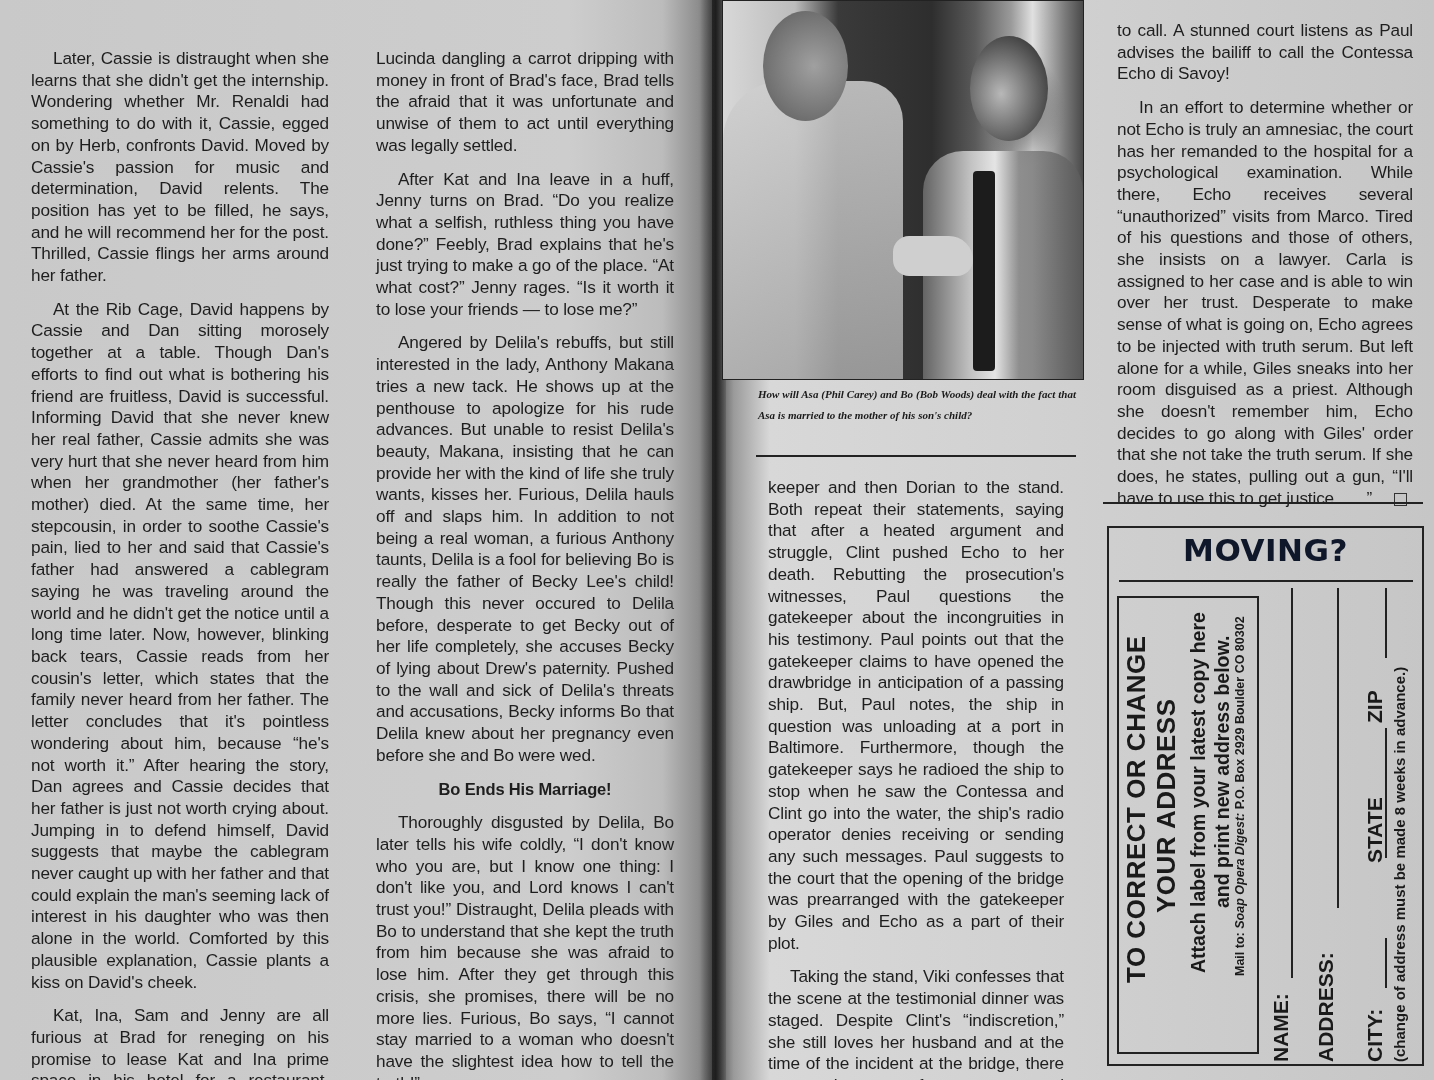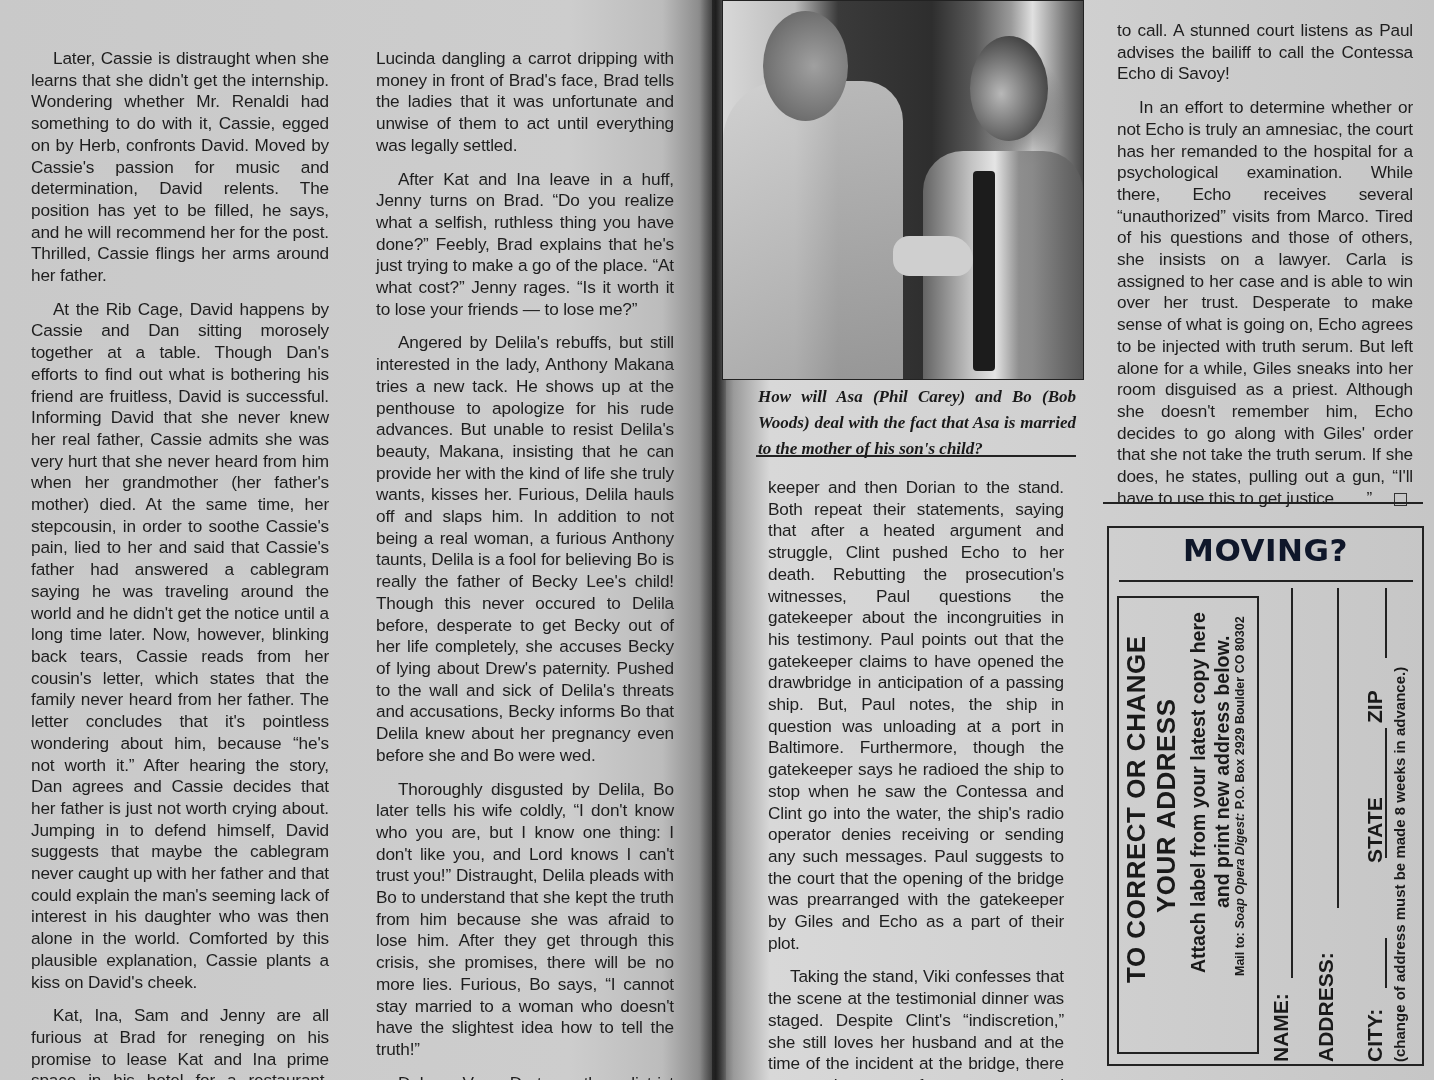--- a/index.html
+++ b/index.html
@@ -64,21 +64,21 @@
     background:radial-gradient(ellipse at 40% 55%,#b8b8b8,#3a3a3a 80%);
     border-radius:50%;
   }
   .photo .hand {
     position:absolute; left:170px; top:235px; width:80px; height:40px;
     background:#cfcfcf; border-radius:20px 30px 20px 20px;
   }
   .caption {
     position:absolute; left:758px; top:384px; width:318px;
     font-family:"Liberation Serif", serif; font-style:italic; font-weight:bold;
-    font-size:17px; line-height:26px; text-align:justify; color:#1a1a1a;
+    font-size:11px; line-height:21px; text-align:justify; color:#1a1a1a;
   }
   .caption-rule {
     position:absolute; left:756px; top:455px; width:320px; height:2px; background:#222;
   }
   .end-mark {
     display:inline-block; width:11px; height:11px; border:1px solid #333;
     float:right; margin-top:5px; margin-right:6px;
   }
   .section-rule {
     position:absolute; left:1103px; top:502px; width:320px; height:2px; background:#222;
@@ -134,23 +134,24 @@
 <div class="page-left"></div>
 <div class="page-right"></div>
 
 <div class="col col1">
   <p>Later, Cassie is distraught when she learns that she didn't get the internship. Wondering whether Mr. Renaldi had something to do with it, Cassie, egged on by Herb, confronts David. Moved by Cassie's passion for music and determination, David relents. The position has yet to be filled, he says, and he will recommend her for the post. Thrilled, Cassie flings her arms around her father.</p>
   <p>At the Rib Cage, David happens by Cassie and Dan sitting morosely together at a table. Though Dan's efforts to find out what is bothering his friend are fruitless, David is successful. Informing David that she never knew her real father, Cassie admits she was very hurt that she never heard from him when her grandmother (her father's mother) died. At the same time, her stepcousin, in order to soothe Cassie's pain, lied to her and said that Cassie's father had answered a cablegram saying he was traveling around the world and he didn't get the notice until a long time later. Now, however, blinking back tears, Cassie reads from her cousin's letter, which states that the family never heard from her father. The letter concludes that it's pointless wondering about him, because “he's not worth it.” After hearing the story, Dan agrees and Cassie decides that her father is just not worth crying about. Jumping in to defend himself, David suggests that maybe the cablegram never caught up with her father and that could explain the man's seeming lack of interest in his daughter who was then alone in the world. Comforted by this plausible explanation, Cassie plants a kiss on David's cheek.</p>
   <p>Kat, Ina, Sam and Jenny are all furious at Brad for reneging on his promise to lease Kat and Ina prime space in his hotel for a restaurant. Trusting the “new” Brad, Kat and Ina sold the Pure Pearl in order to port capital for their investment before the contracts had been signed. Now, with</p>
 </div>
 
 <div class="col col2">
-  <p class="cont">Lucinda dangling a carrot dripping with money in front of Brad's face, Brad tells the ladies that it was unfortunate and unwise of them to act until everything was legally settled.</p>
+  <p class="cont">Lucinda dangling a carrot dripping with money in front of Brad's face, Brad tells the afraid that it was unfortunate and unwise of them to act until everything was legally settled.</p>
   <p>After Kat and Ina leave in a huff, Jenny turns on Brad. “Do you realize what a selfish, ruthless thing you have done?” Feebly, Brad explains that he's just trying to make a go of the place. “At what cost?” Jenny rages. “Is it worth it to lose your friends — to lose me?”</p>
   <p>Angered by Delila's rebuffs, but still interested in the lady, Anthony Makana tries a new tack. He shows up at the penthouse to apologize for his rude advances. But unable to resist Delila's beauty, Makana, insisting that he can provide her with the kind of life she truly wants, kisses her. Furious, Delila hauls off and slaps him. In addition to not being a real woman, a furious Anthony taunts, Delila is a fool for believing Bo is really the father of Becky Lee's child! Though this never occured to Delila before, desperate to get Becky out of her life completely, she accuses Becky of lying about Drew's paternity. Pushed to the wall and sick of Delila's threats and accusations, Becky informs Bo that Delila knew about her pregnancy even before she and Bo were wed.</p>
+  <p class="subhead">Bo Ends His Marriage!</p>
   <p>Thoroughly disgusted by Delila, Bo later tells his wife coldly, “I don't know who you are, but I know one thing: I don't like you, and Lord knows I can't trust you!” Distraught, Delila pleads with Bo to understand that she kept the truth from him because she was afraid to lose him. After they get through this crisis, she promises, there will be no more lies. Furious, Bo says, “I cannot stay married to a woman who doesn't have the slightest idea how to tell the truth!”</p>
   <p>Debra Van Druten, the district attorney, is out for blood as she calls the gate-</p>
 </div>
 
 <div class="spine-shadow"></div>
 
 <div class="photo" title="Two men in suits facing each other, the older man pointing at the younger man">
   <div class="man-left"></div>
   <div class="head-left"></div>
   <div class="man-right"></div>

